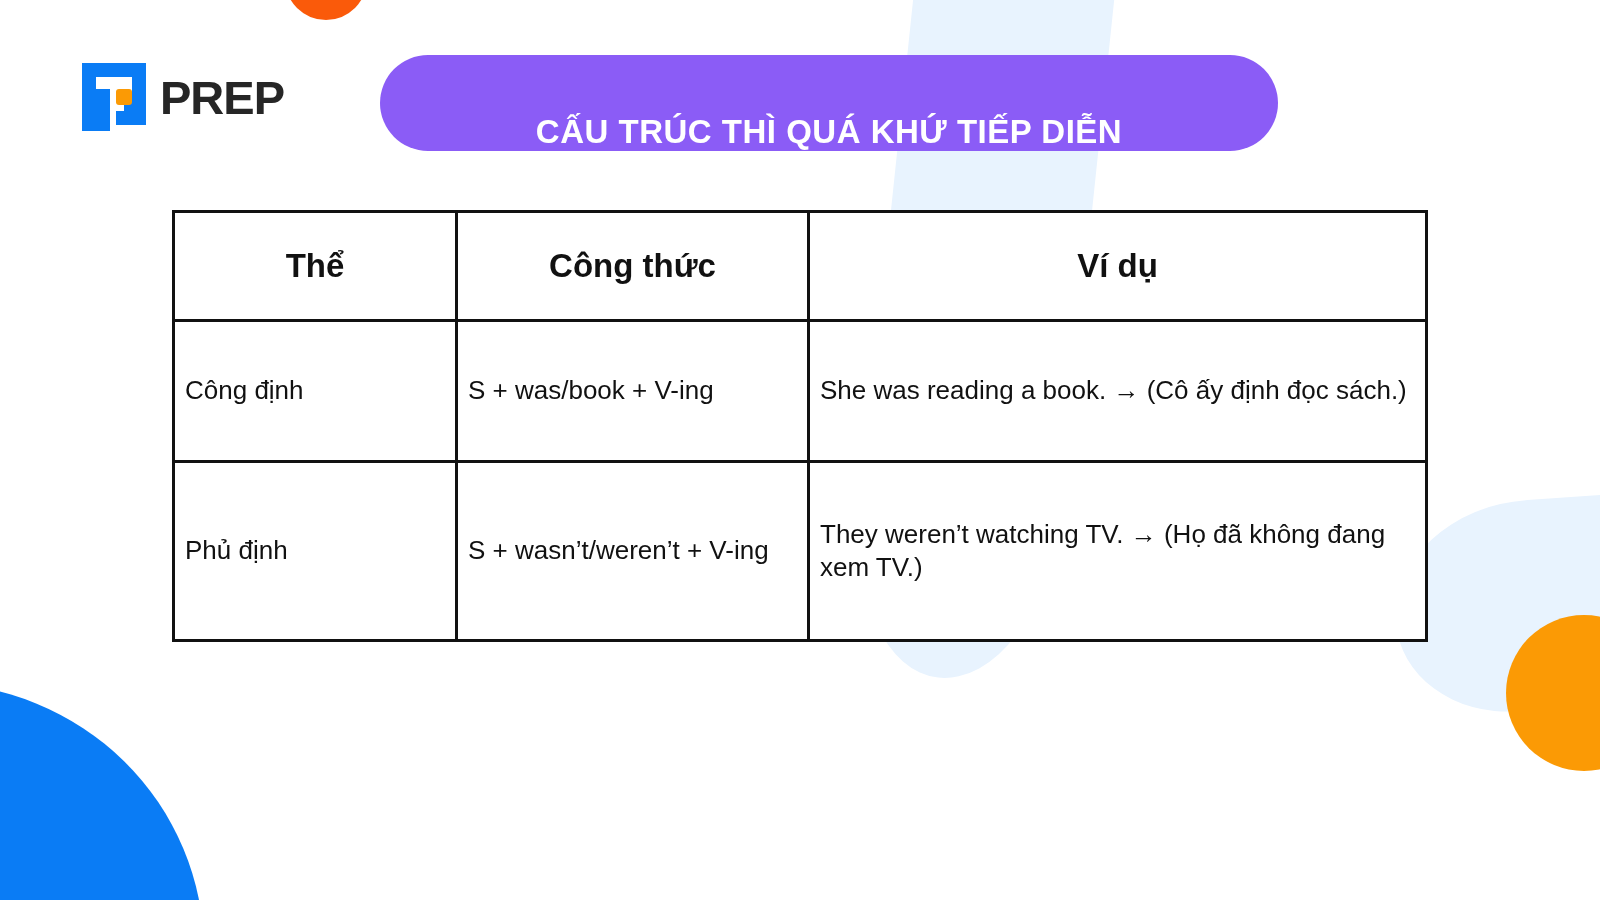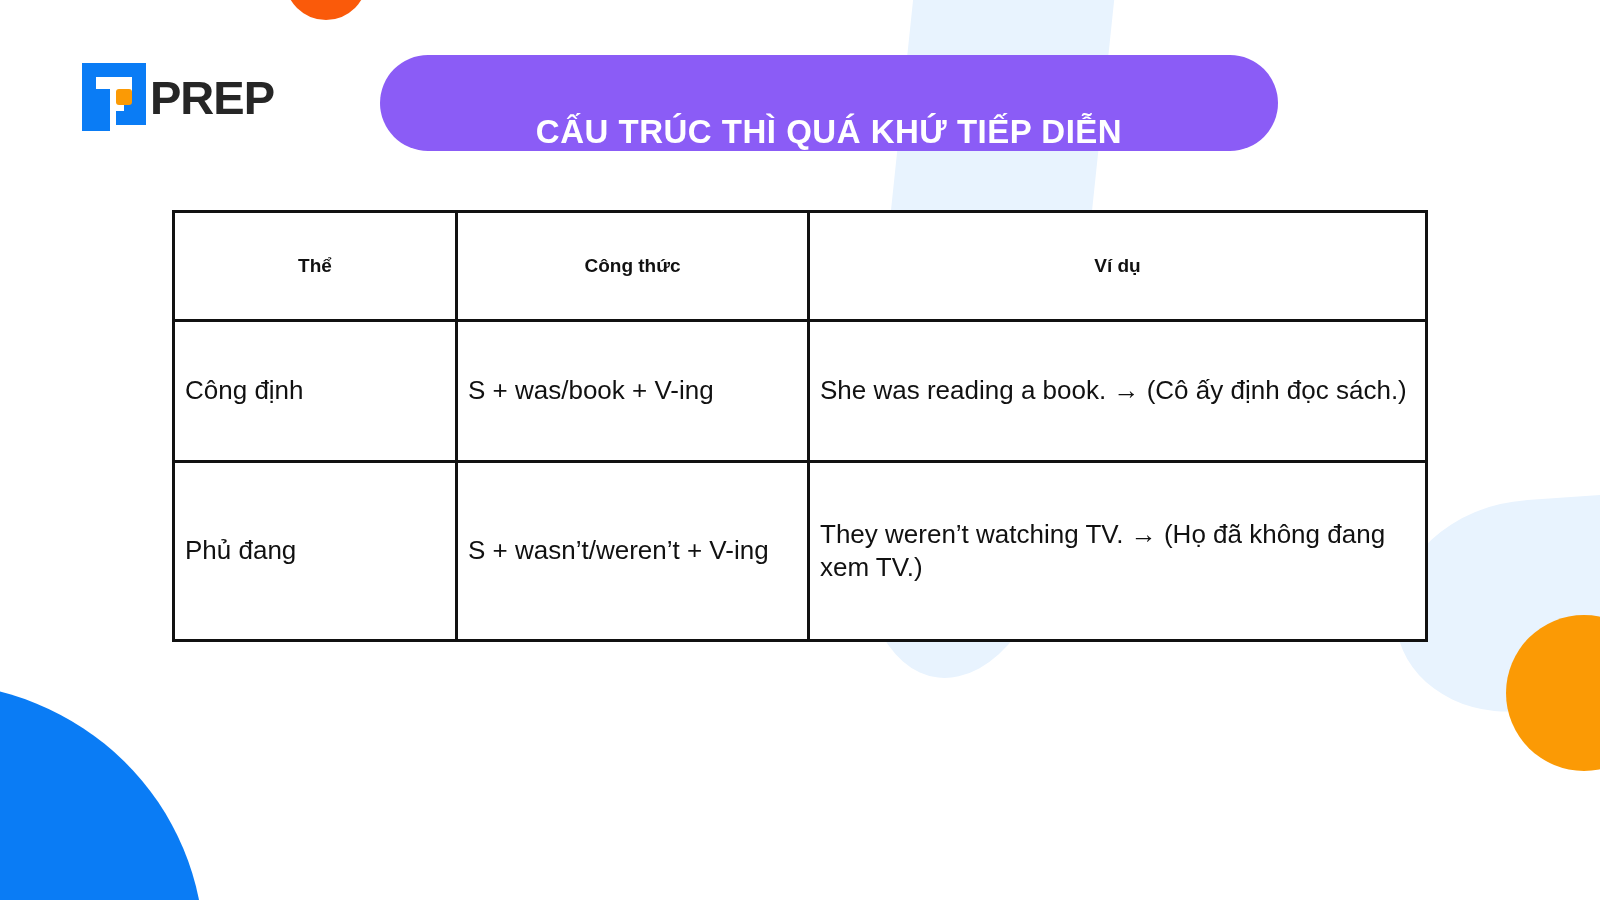--- a/index.html
+++ b/index.html
@@ -79,20 +79,21 @@
     width: 1600px;
     height: 96px;
   }
 
   #brand-logo {
     position: absolute;
     left: 78px;
     top: 4px;
     display: flex;
     align-items: center;
+    gap: 10px;
     justify-content: space-between;
   }
   #logo-mark {
     width: 72px;
     height: 76px;
     display: block;
   }
   #brand-name {
     font-size: 47px;
     font-weight: bold;
@@ -139,21 +140,21 @@
     padding: 10px 10px 10px 10px;
     font-size: 26px;
     color: #111111;
     font-family: "Liberation Sans", sans-serif;
     vertical-align: middle;
     background: #ffffff;
   }
   #structure-table th {
     font-weight: bold;
     text-align: center;
-    font-size: 19px;
+    font-size: 33px;
     height: 86px;
   }
   .col-form { width: 283px; }
   .col-formula { width: 352px; }
   .col-example { width: 618px; }
 
   .cell-form, .cell-formula, .cell-example {
     text-align: left;
     line-height: 1.28;
   }
@@ -202,20 +203,20 @@
         <th>Ví dụ</th>
       </tr>
     </thead>
     <tbody>
       <tr class="row-affirmative">
         <td class="cell-form">Công định</td>
         <td class="cell-formula">S + was/book + V-ing</td>
         <td class="cell-example">She was reading a book. → (Cô ấy định đọc sách.)</td>
       </tr>
       <tr class="row-negative">
-        <td class="cell-form">Phủ đang</td>
+        <td class="cell-form">Phủ định</td>
         <td class="cell-formula">S + wasn’t/weren’t + V-ing</td>
         <td class="cell-example">They weren’t watching TV. → (Họ đã không đang xem TV.)</td>
       </tr>
     </tbody>
   </table>
 
 </div>
 
 </body></html>

